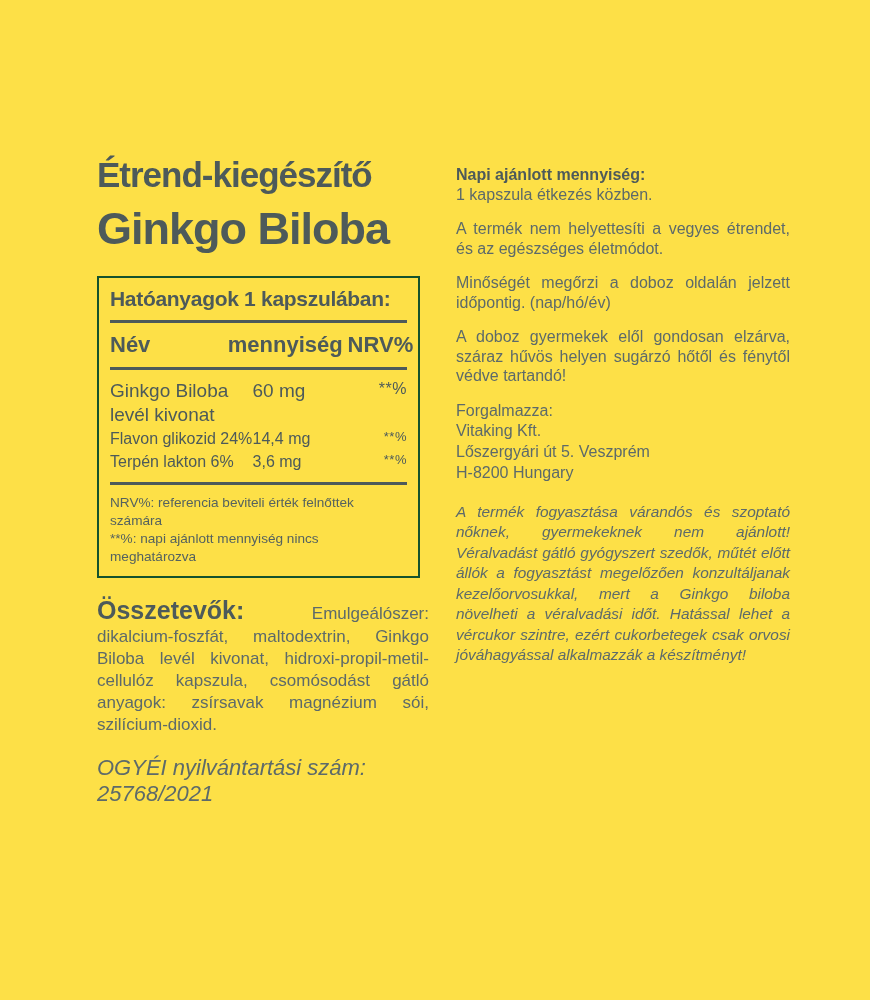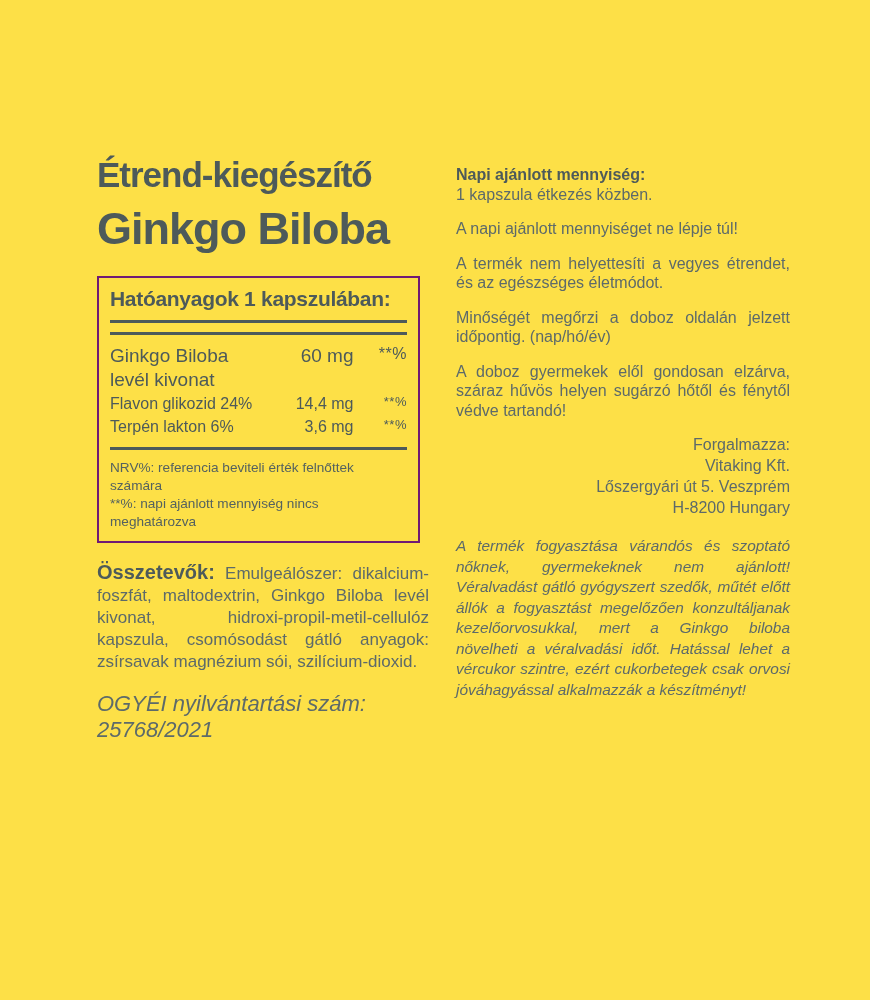--- a/index.html
+++ b/index.html
@@ -18,80 +18,85 @@
   .title1{
     margin:0;font-size:35px;font-weight:bold;color:#4d5a5a;
     letter-spacing:-1px;line-height:1.1;white-space:nowrap;
   }
   .title2{
     margin:10px 0 0 0;font-size:45px;font-weight:bold;color:#4d5a5a;
     letter-spacing:-1px;line-height:1.05;white-space:nowrap;
   }
   .facts-box{
     margin-top:24px;width:323px;box-sizing:border-box;
-    border:2px solid #701a75;
+    border:2px solid #14532d;
     padding:9px 11px 10px 11px;
     color:#4d5a5a;
   }
   .facts-title{font-size:21px;font-weight:bold;letter-spacing:-0.3px;}
   .rule{height:3px;background:#4d5a5a;border:none;margin:9px 0;}
   .facts-header{
     display:grid;grid-template-columns:38% 42% 20%;
     font-size:22px;font-weight:bold;align-items:baseline;
   }
   .facts-header .h-mid{text-align:center;}
   .facts-header .h-right{text-align:right;}
   .facts-row{
     display:grid;grid-template-columns:48% 34% 18%;
     align-items:start;margin:2px 0;
   }
-  .facts-row .amount{text-align:right;}
+  .facts-row .amount{text-align:left;}
   .facts-row .nrv{text-align:right;letter-spacing:0.5px;}
   .row-main{font-size:19px;line-height:1.25;margin-bottom:3px;}
   .row-main .nrv{font-size:16px;}
   .row-sub{font-size:16px;line-height:1.3;}
   .row-sub .nrv{font-size:13px;}
   .footnotes{font-size:13.6px;line-height:1.32;color:#55625f;margin-top:2px;}
   .net-weight{
     margin-top:20px;font-size:22px;font-weight:bold;color:#4d5a5a;
     letter-spacing:-0.3px;
   }
   .ingredients{
     margin:16px 0 0 0;font-size:17px;line-height:1.3;
     text-align:justify;color:#5d6a6a;
   }
-  .ingredients b{color:#4d5a5a;font-size:20px;}
+  .ingredients b{color:#4d5a5a;font-size:25px;}
   .registration{
     margin:18px 0 0 0;font-size:22px;font-style:italic;color:#5d6a6a;
   }
 
   
   .right-col{position:absolute;left:456px;top:165px;width:334px;}
   .right-col p{margin:0 0 15px 0;font-size:16px;line-height:1.22;color:#5d6a6a;}
   .para-label{font-weight:bold;color:#4d5a5a;}
   .justified{text-align:justify;}
   .distributor{line-height:1.3 !important;}
-  .distributor span{display:block;text-align:right;}
+  .distributor span{display:block;}
   .warning{
     font-style:italic;font-size:15.4px !important;line-height:1.33 !important;
     text-align:justify;color:#5d6a6a;margin-top:18px !important;
   }
 </style>
 </head>
 <body>
 
 <div class="page">
 
   <div class="left-col">
     <h1 class="title1">Étrend-kiegészítő</h1>
     <h2 class="title2">Ginkgo Biloba</h2>
 
     <div class="facts-box">
       <div class="facts-title">Hatóanyagok 1 kapszulában:</div>
       <div class="rule"></div>
+      <div class="facts-header">
+        <span class="h-left">Név</span>
+        <span class="h-mid">mennyiség</span>
+        <span class="h-right">NRV%</span>
+      </div>
       <div class="rule"></div>
 
       <div class="facts-row row-main">
         <span class="name">Ginkgo Biloba levél kivonat</span>
         <span class="amount">60 mg</span>
         <span class="nrv">**%</span>
       </div>
       <div class="facts-row row-sub">
         <span class="name">Flavon glikozid 24%</span>
         <span class="amount">14,4 mg</span>
@@ -115,21 +120,20 @@
 
     <p class="registration">OGYÉI nyilvántartási szám: 25768/2021</p>
   </div>
 
   <div class="right-col">
     <p>
       <span class="para-label">Napi ajánlott mennyiség:</span><br>
       <span>1 kapszula étkezés közben.</span>
     </p>
 
-    <p>A napi ajánlott mennyiséget ne lépje túl!</p>
     <p class="justified">A termék nem helyettesíti a vegyes étrendet, és az egészséges életmódot.</p>
     <p class="justified">Minőségét megőrzi a doboz oldalán jelzett időpontig. (nap/hó/év)</p>
     <p class="justified">A doboz gyermekek elől gondosan elzárva, száraz hűvös helyen sugárzó hőtől és fénytől védve tartandó!</p>
 
     <p class="distributor">
       <span>Forgalmazza:</span>
       <span>Vitaking Kft.</span>
       <span>Lőszergyári út 5. Veszprém</span>
       <span>H-8200 Hungary</span>
     </p>

